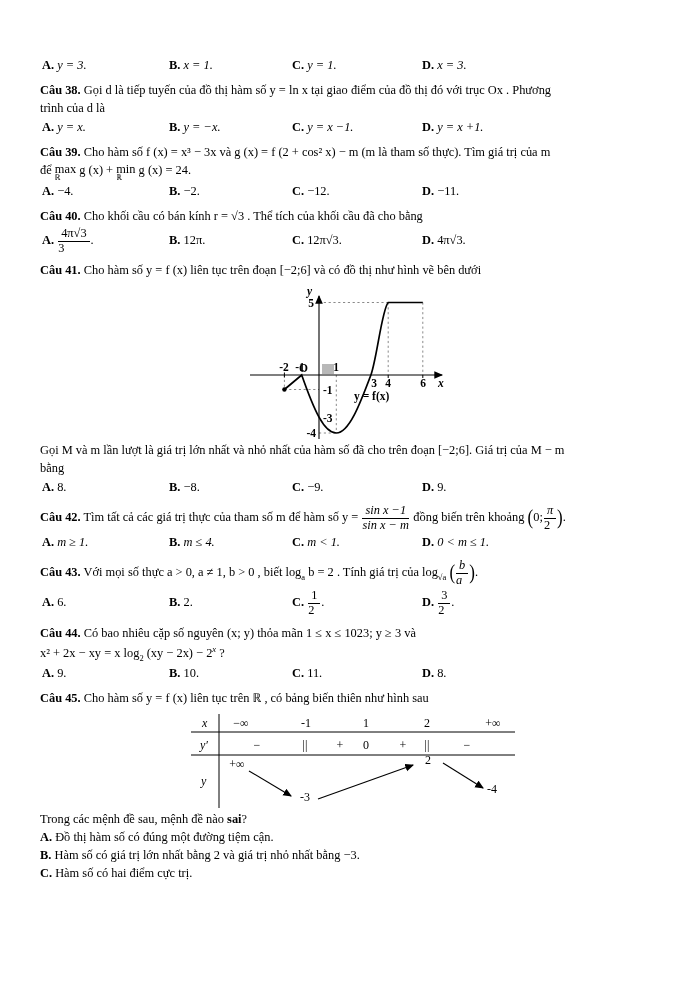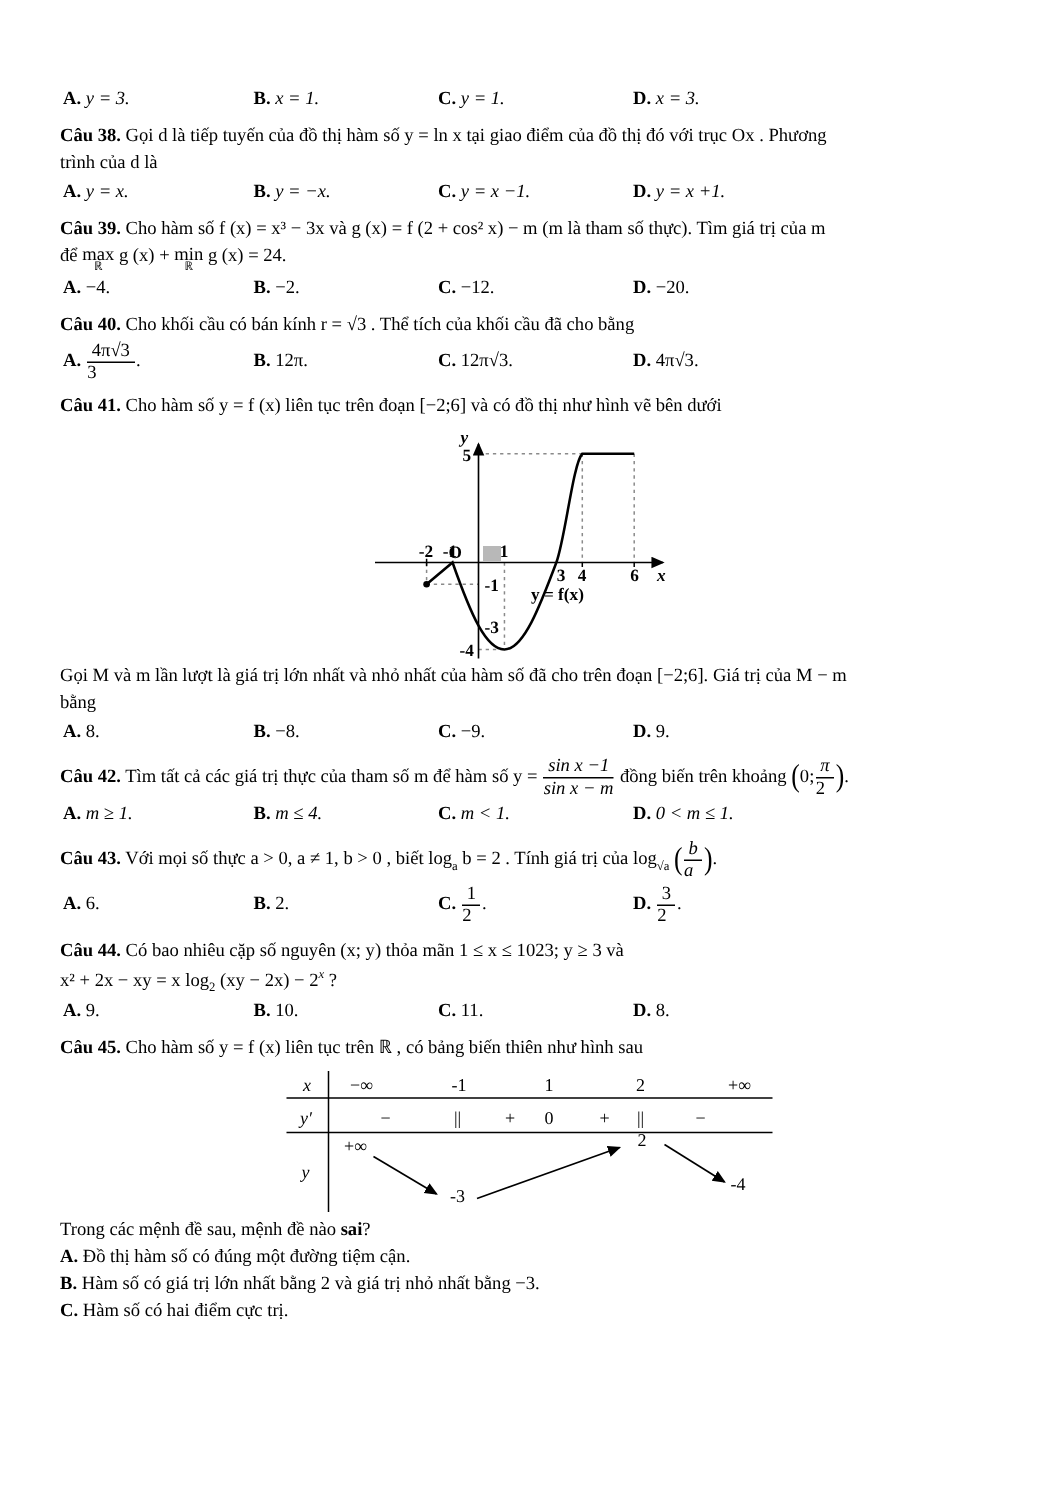--- a/index.html
+++ b/index.html
@@ -7,21 +7,21 @@
         padding:40px 40px 12px 40px;color:#000;
         font-family:"Liberation Serif",serif;font-size:12.4px;line-height:1.45;margin-top:16px;}
   .line{white-space:nowrap;}
   .q{margin-top:7px;}
   .opts{display:grid;grid-template-columns:127px 123px 130px 1fr;align-items:center;margin:1px 0 2px 2px;white-space:nowrap;}
   .okey{font-weight:bold;}
   .m{font-style:italic;}
   .frac{display:inline-block;vertical-align:middle;text-align:left;line-height:1.12;padding:0 1px;}
   .frac .num{display:block;border-bottom:1px solid #000;padding:0 3px;}
   .frac .den{display:block;}
-  .ustack{display:inline-block;text-align:center;line-height:1;vertical-align:-6px;}
+  .ustack{display:inline-block;line-height:1;vertical-align:-6px;}
   .ustack .t{display:block;}
   .ustack .b{display:block;font-size:8px;line-height:.85;}
   .bigp{display:inline-block;font-size:17px;transform:scaleY(1.25);vertical-align:middle;font-weight:400;}
   sub{font-size:8.5px;}
   sup{font-size:8.5px;font-style:italic;}
   .figwrap{margin:2px 0 0 204px;height:160px;}
   .tblwrap{margin:3px 0 0 145px;height:100px;}
   .footer{margin-top:8px;padding-left:206px;white-space:nowrap;}
   .figtext{font-size:11.5px;font-weight:bold;font-family:"Liberation Serif",serif;}
   .figit{font-style:italic;}
@@ -58,21 +58,21 @@
       <span>để</span>
       <span class="ustack"><span class="t">max</span><span class="b">ℝ</span></span>
       <span>g (x) +</span>
       <span class="ustack"><span class="t">min</span><span class="b">ℝ</span></span>
       <span>g (x) = 24.</span>
     </div>
     <div class="opts">
       <div><span class="okey">A.</span> <span>−4.</span></div>
       <div><span class="okey">B.</span> <span>−2.</span></div>
       <div><span class="okey">C.</span> <span>−12.</span></div>
-      <div><span class="okey">D.</span> <span>−20.</span></div>
+      <div><span class="okey">D.</span> <span>−11.</span></div>
     </div>
   </div>
 
   <div class="q">
     <div class="line"><span class="okey">Câu 40.</span> <span>Cho khối cầu có bán kính r = √3 . Thể tích của khối cầu đã cho bằng</span></div>
     <div class="opts">
       <div><span class="okey">A.</span> <span class="frac"><span class="num">4π√3</span><span class="den">3</span></span><span>.</span></div>
       <div><span class="okey">B.</span> <span>12π.</span></div>
       <div><span class="okey">C.</span> <span>12π√3.</span></div>
       <div><span class="okey">D.</span> <span>4π√3.</span></div>

